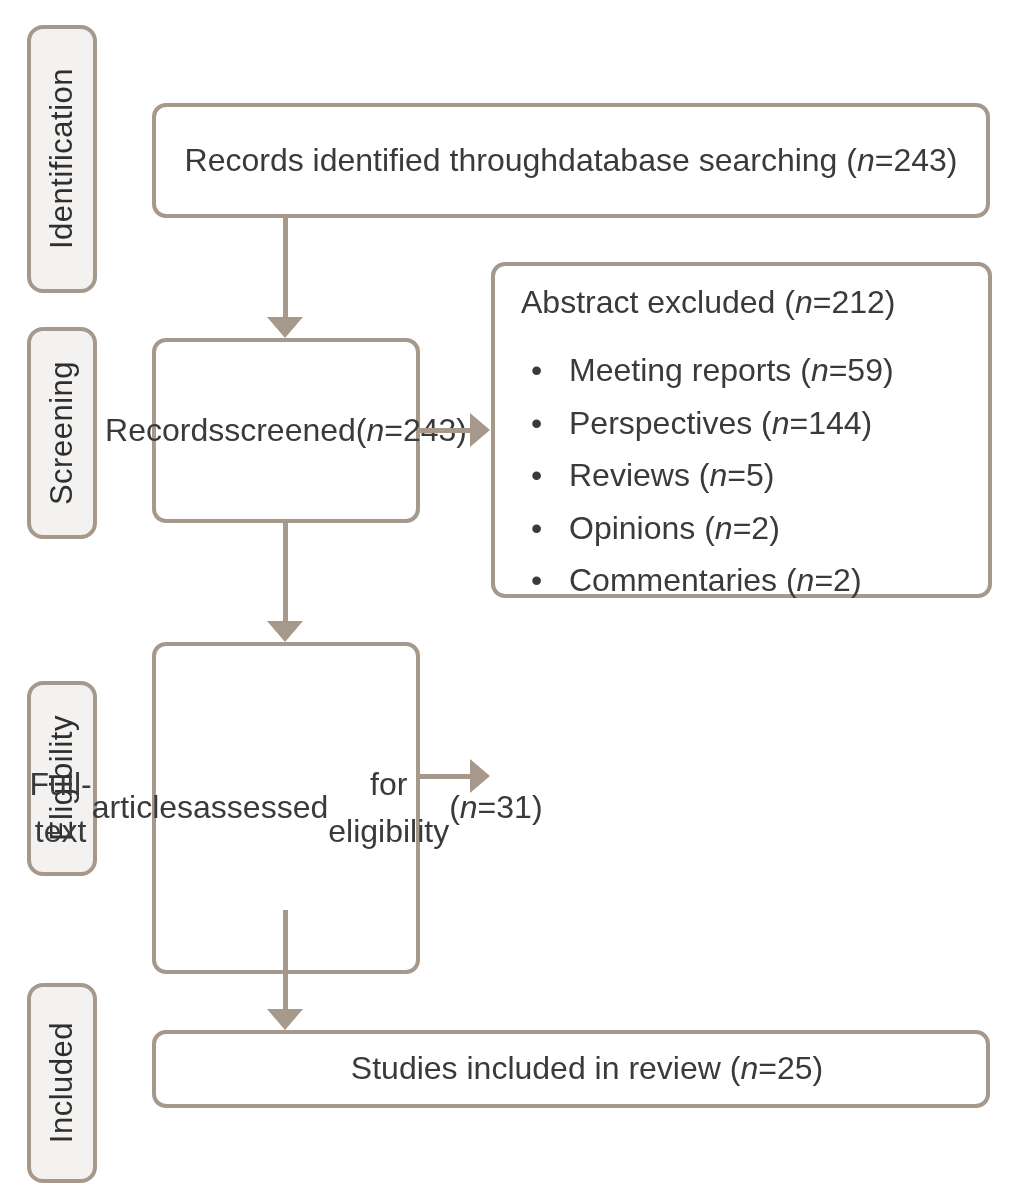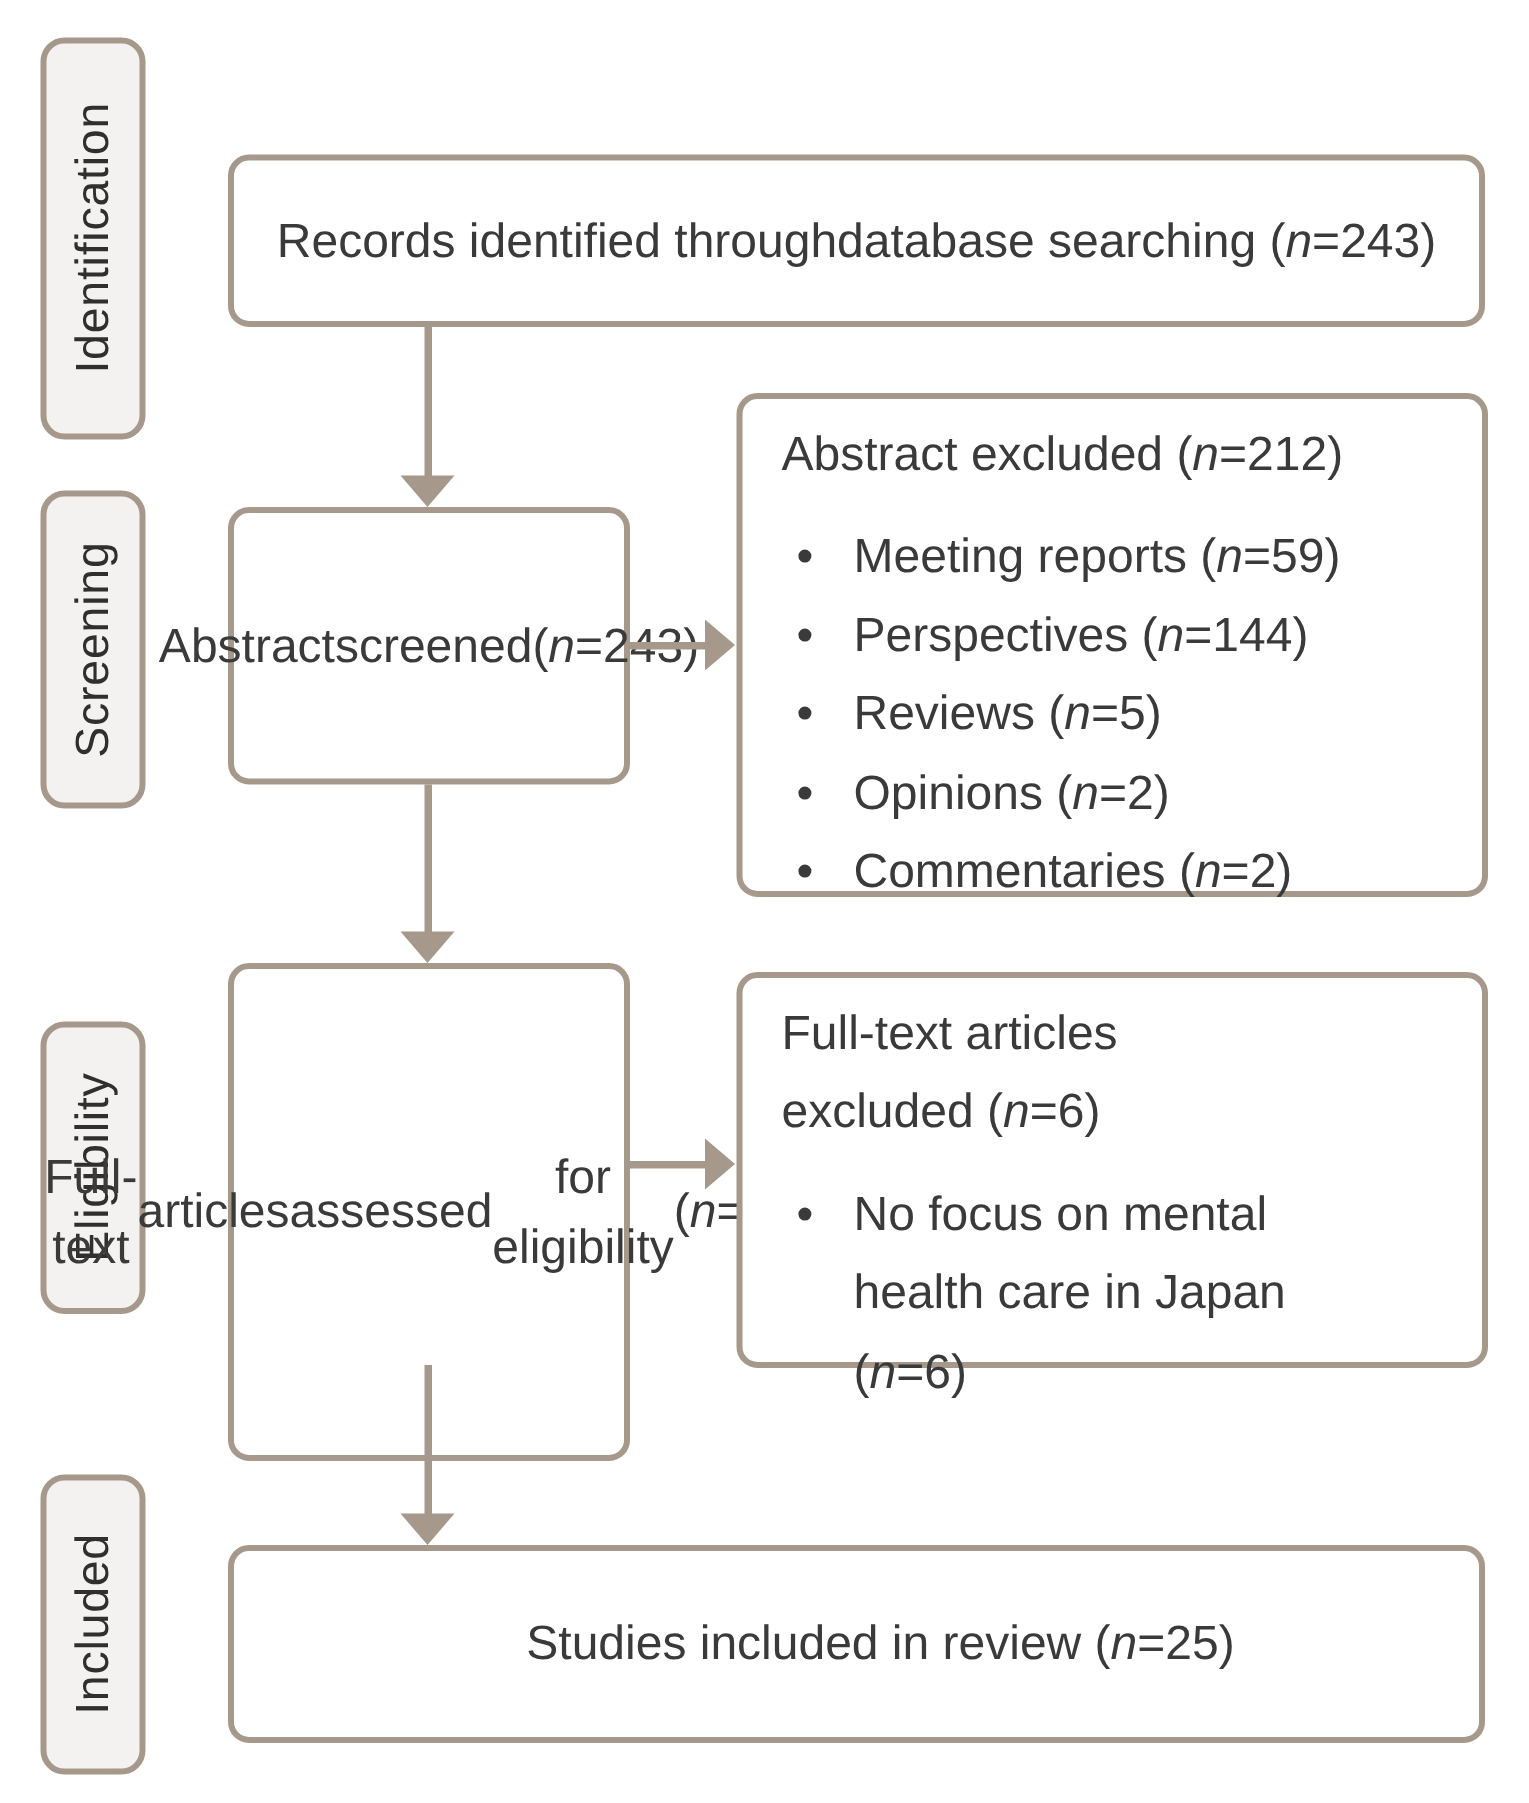--- a/index.html
+++ b/index.html
@@ -128,21 +128,21 @@
 
   <div class="box center" style="left:152px; top:103px; width:838px; height:115px;">
     <div>Records identified through</div>
     <div>database searching (<i>n</i>=243)</div>
   </div>
 
   <div class="vline" style="left:283px; top:218px; height:100px;"></div>
   <div class="vhead" style="left:267px; top:317px;"></div>
 
   <div class="box center" style="left:152px; top:338px; width:268px; height:185px;">
-    <div>Abstract</div>
+    <div>Records</div>
     <div>screened</div>
     <div>(<i>n</i>=243)</div>
   </div>
 
   <div class="hline" style="left:418px; top:428px; width:53px;"></div>
   <div class="hhead" style="left:470px; top:413px;"></div>
 
   <div class="box listing" style="left:491px; top:262px; width:501px; height:336px;">
     <div class="list-title">Abstract excluded (<i>n</i>=212)</div>
     <ul>
@@ -161,28 +161,21 @@
     <div>Full-text</div>
     <div>articles</div>
     <div>assessed</div>
     <div>for eligibility</div>
     <div>(<i>n</i>=31)</div>
   </div>
 
   <div class="hline" style="left:418px; top:774px; width:53px;"></div>
   <div class="hhead" style="left:470px; top:759px;"></div>
 
-  <div class="box listing" style="left:491px; top:648px; width:501px; height:264px;">
-    <div class="list-title">Full-text articles</div>
-    <div class="list-title">excluded (<i>n</i>=6)</div>
-    <ul>
-      <li><span class="wrap-narrow">No focus on mental health care in Japan (<i>n</i>=6)</span></li>
-    </ul>
-  </div>
 
   <div class="vline" style="left:283px; top:910px; height:100px;"></div>
   <div class="vhead" style="left:267px; top:1009px;"></div>
 
-  <div class="box center" style="left:152px; top:1030px; width:838px; height:132px;padding-left:32px;">
+  <div class="box center" style="left:152px; top:1030px; width:838px; height:78px;padding-left:32px;">
     <div>Studies included in review (<i>n</i>=25)</div>
   </div>
 
 </div>
 
 </body></html>

